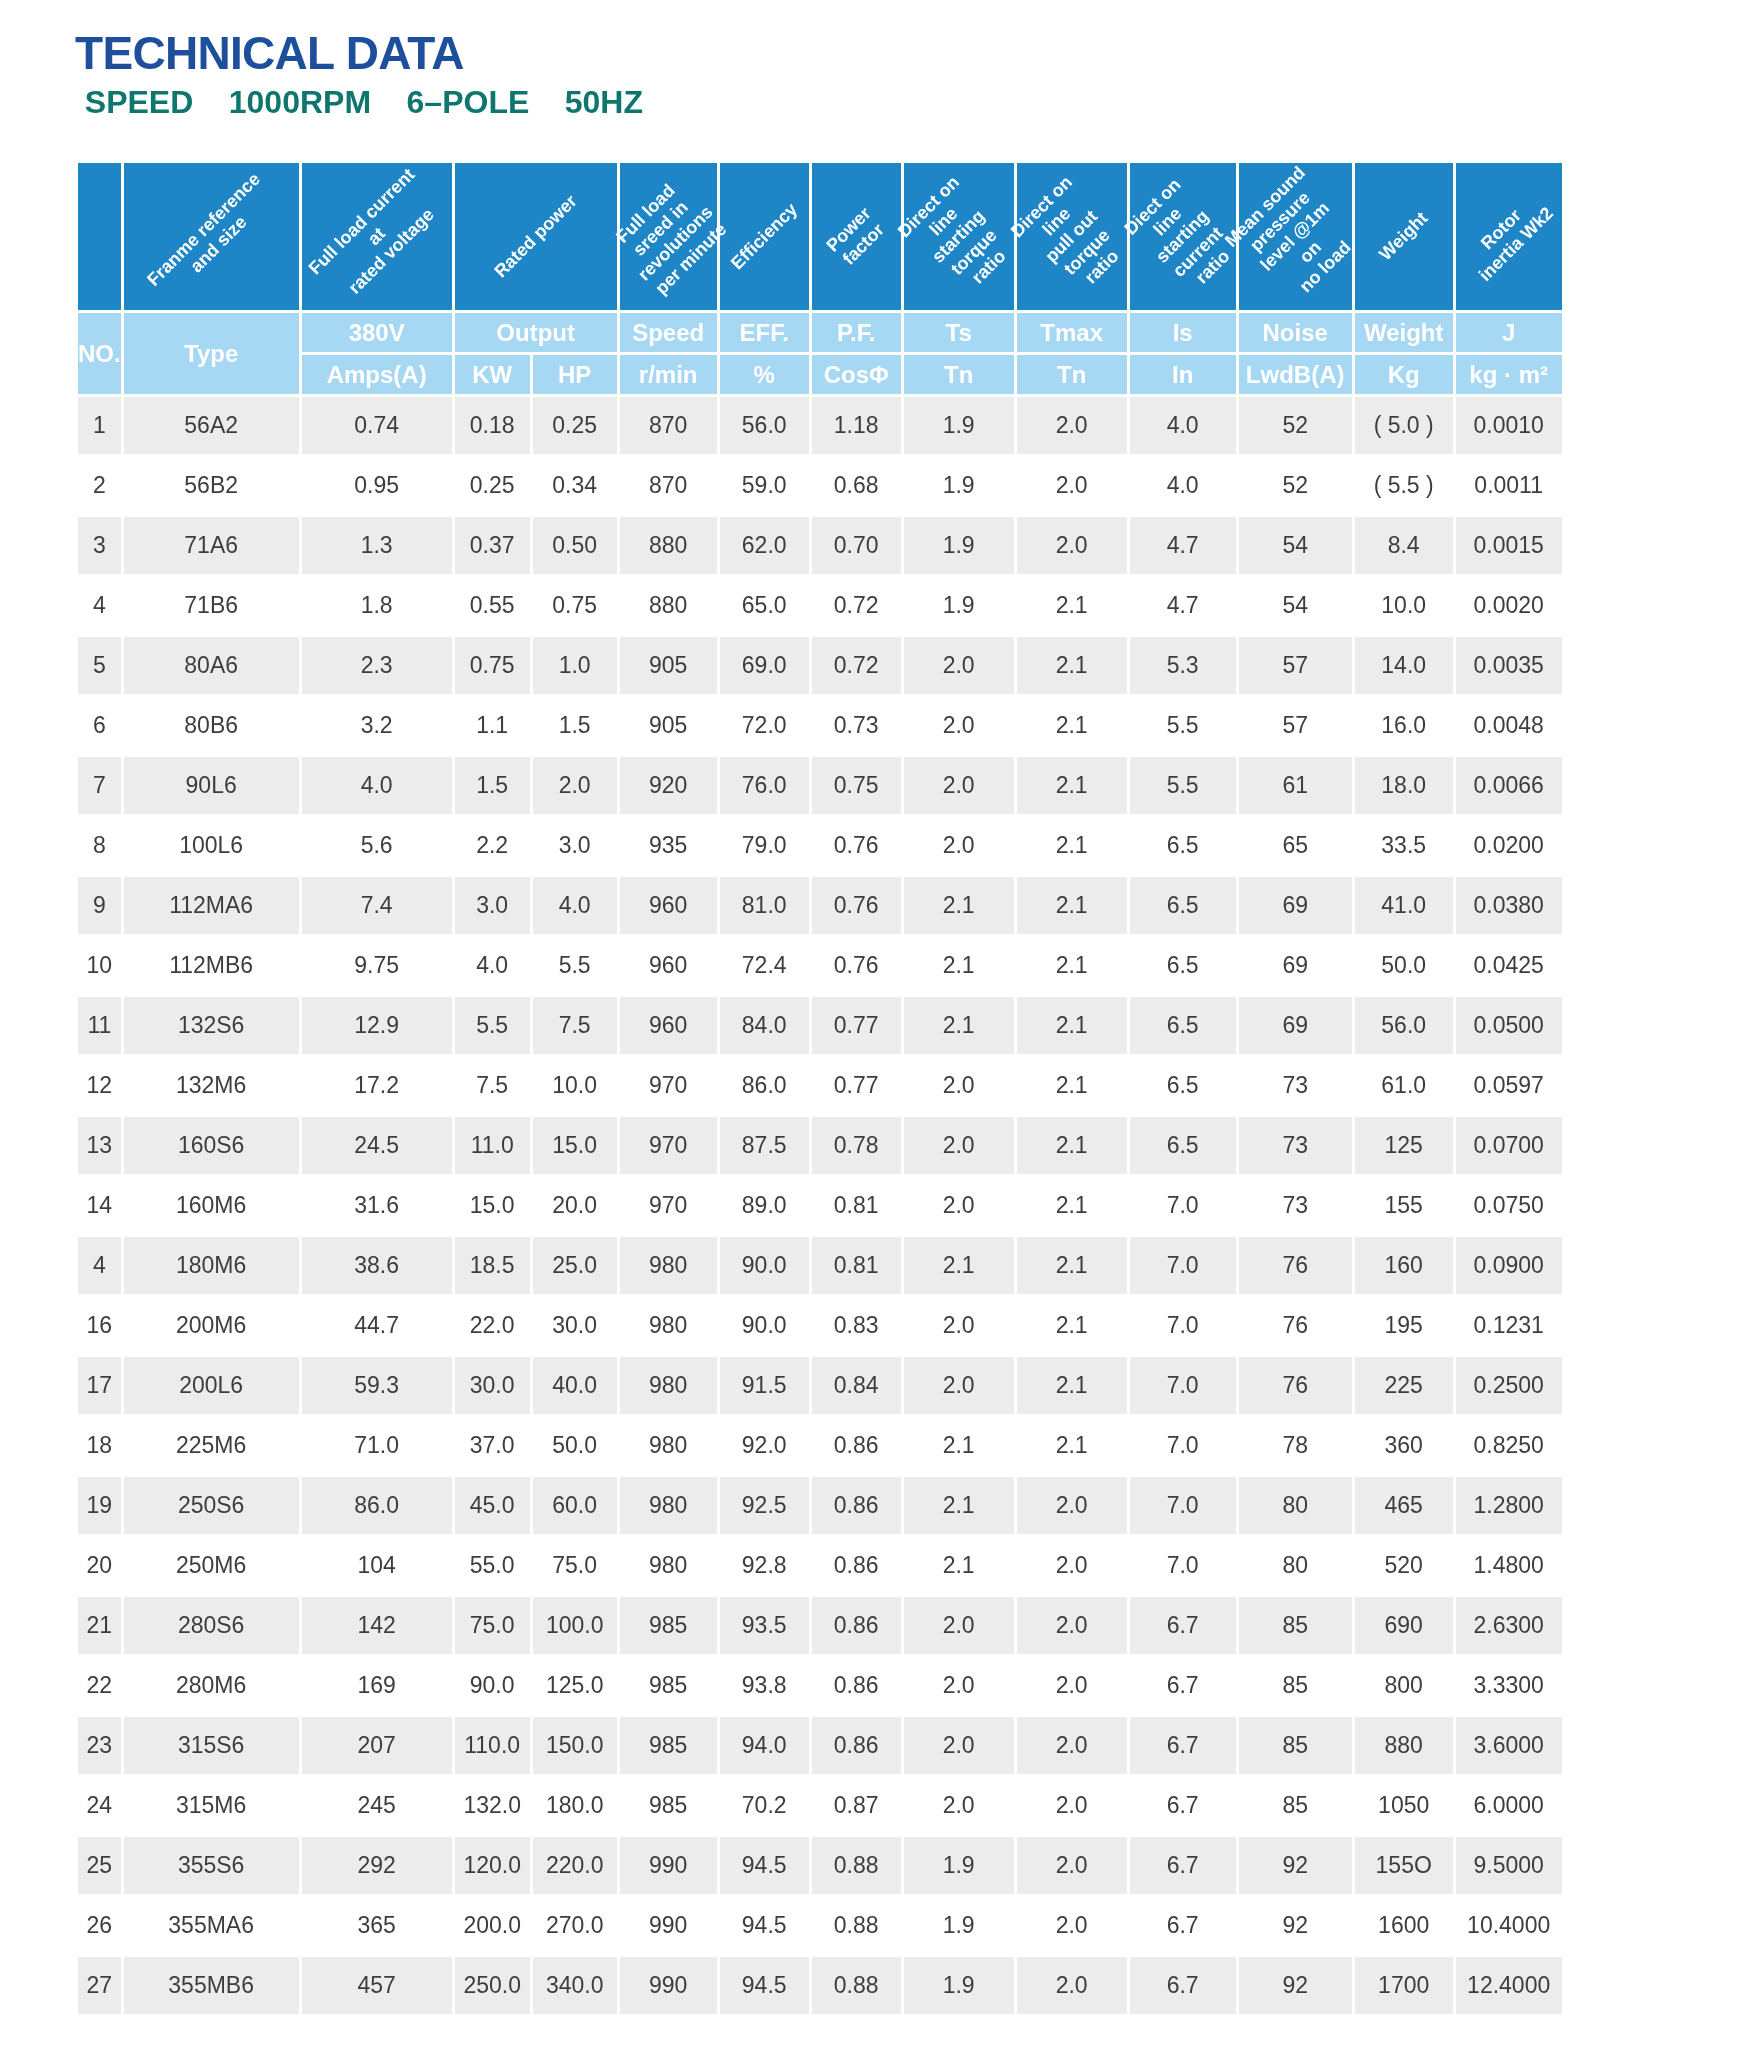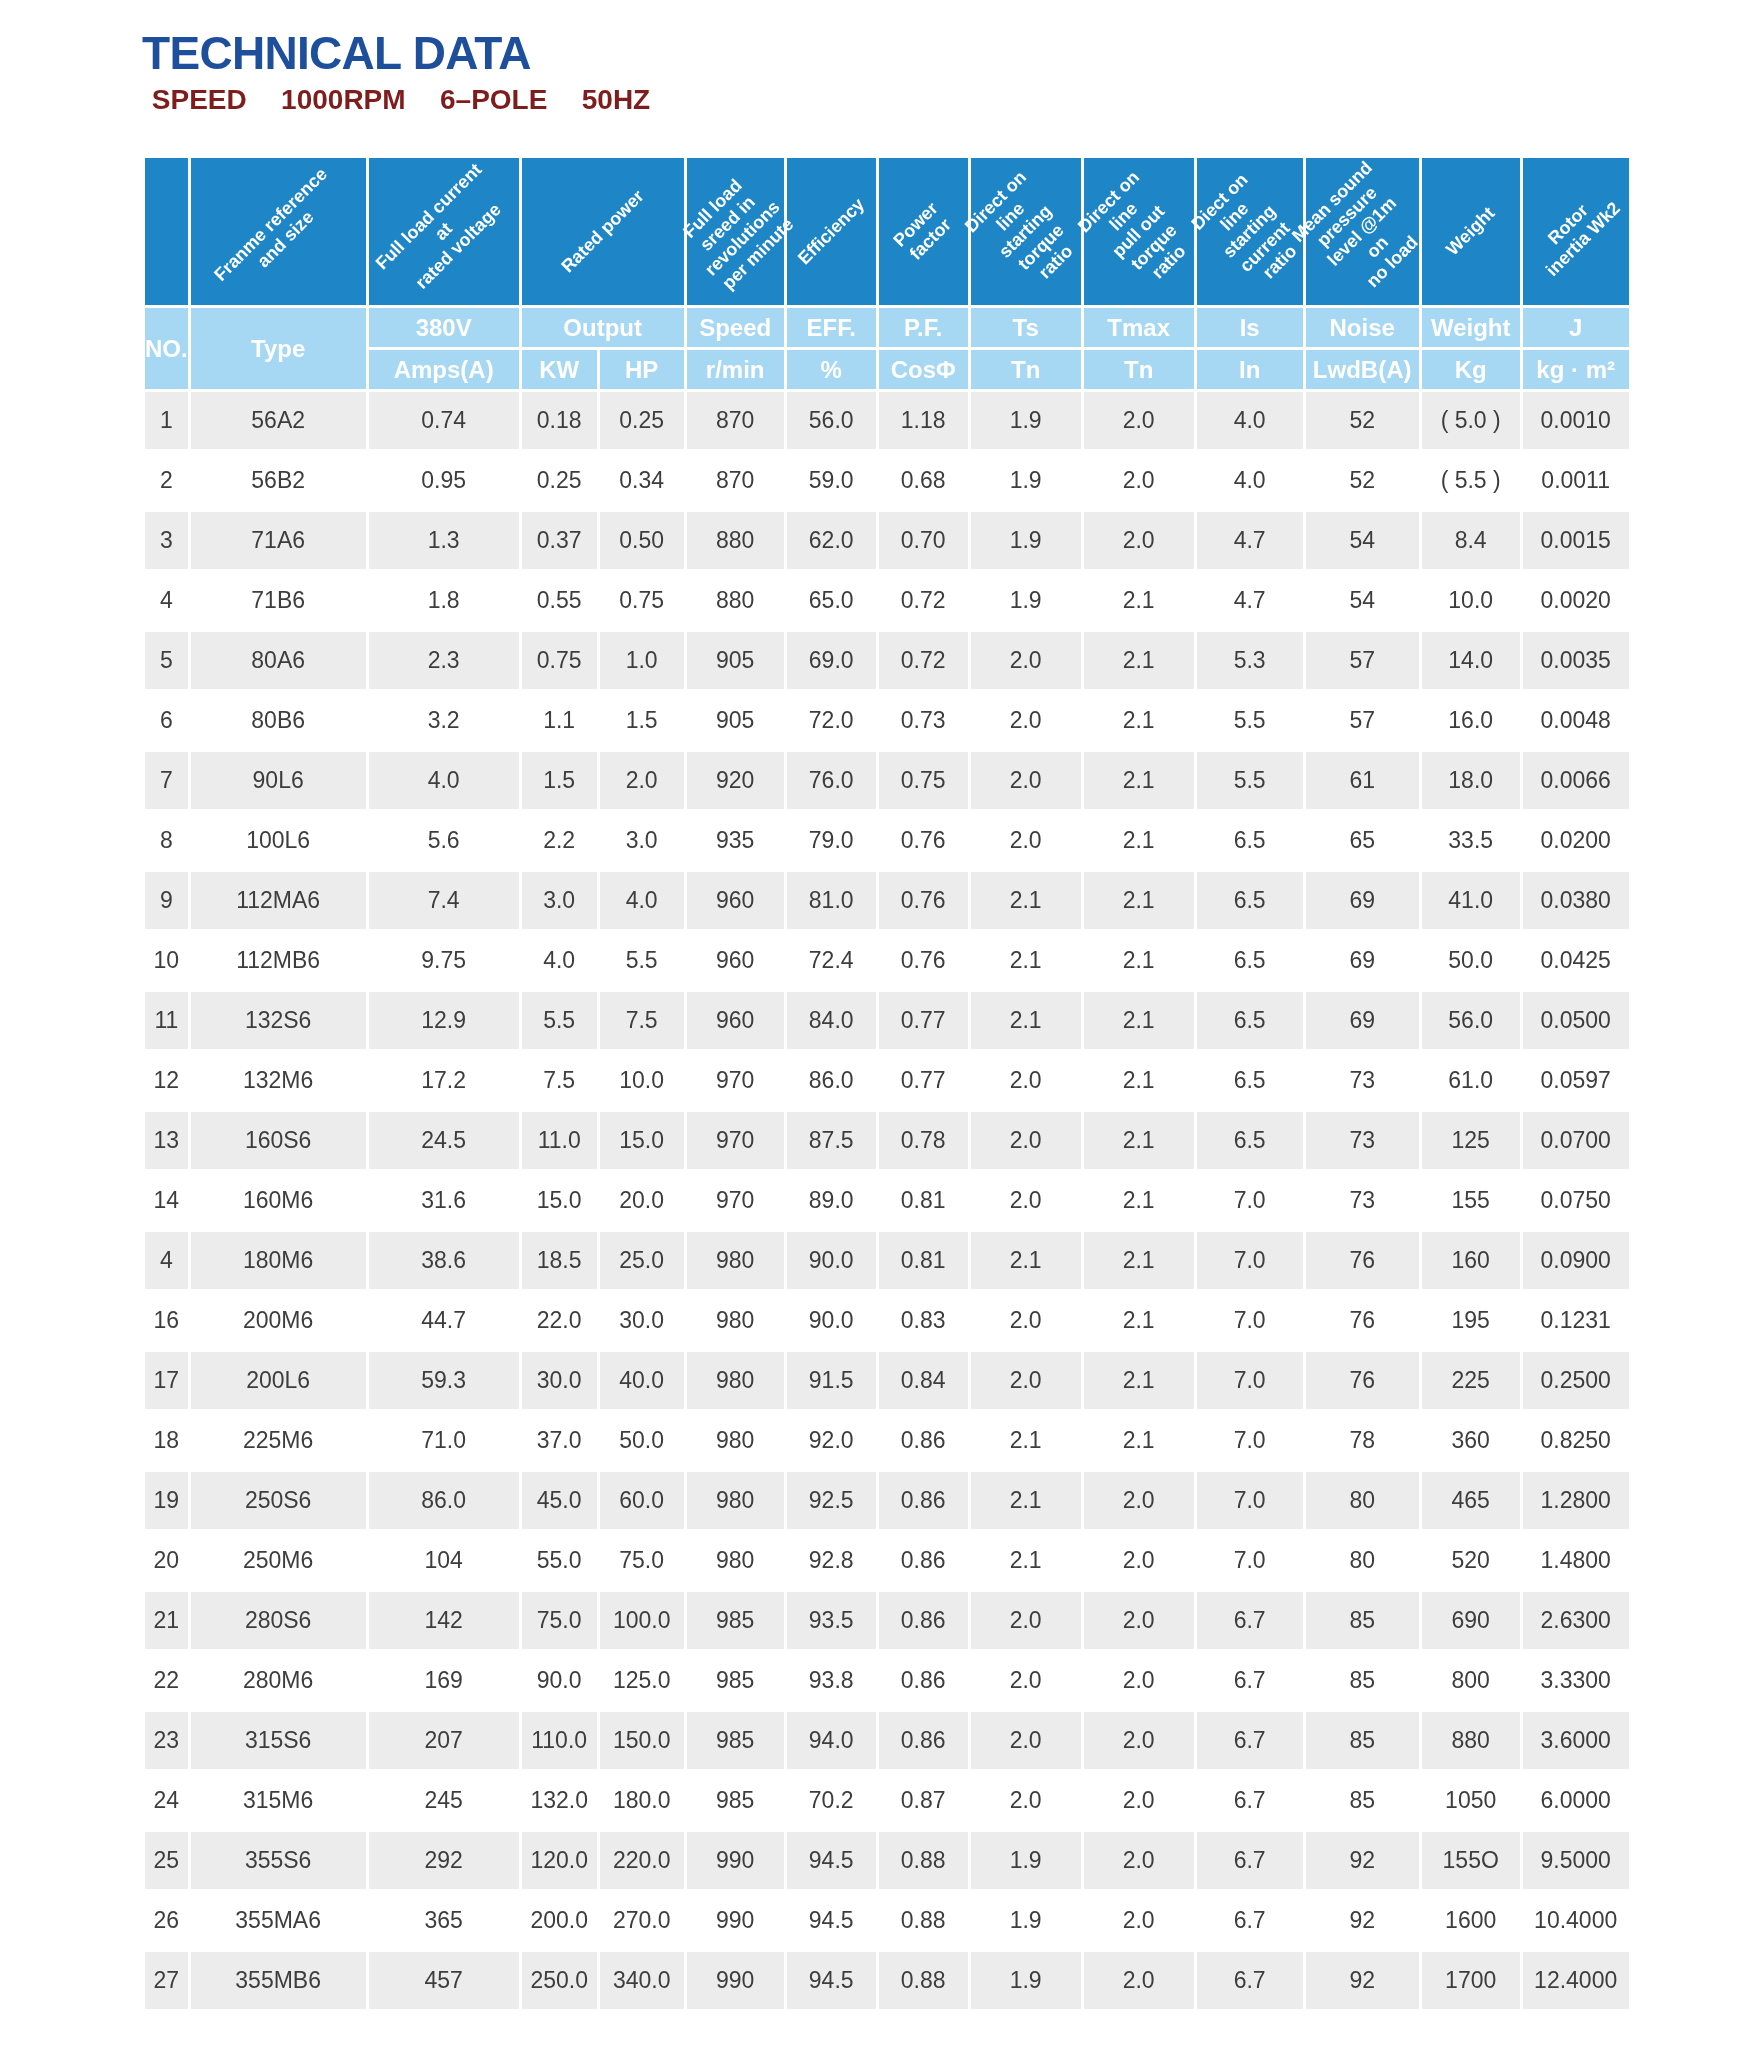--- a/index.html
+++ b/index.html
@@ -1,30 +1,30 @@
 <!DOCTYPE html>
 <html style="font-size:11.2px"><head>
 <meta charset="utf-8">
 <style>
   html,body{margin:0;padding:0;background:#ffffff;}
   body{
     width:1758px;min-height:2066px;
     font-family:"Liberation Sans","DejaVu Sans",sans-serif;
     -webkit-font-smoothing:antialiased;
   }
-  .page{padding:29px 0 0 100px;margin-left:42px;}
+  .page{padding:29px 0 0 75px;}
 
   
   .title{
     font-size:46px;font-weight:900;letter-spacing:-0.7px;
     color:#1e4f9c;line-height:1.05;
   }
   .subtitle{
     margin-top:7px;padding-left:9.8px;
-    font-size:28px;font-weight:700;color:#7f1d1d;
+    font-size:32px;font-weight:700;color:#0f766e;
     letter-spacing:0px;word-spacing:26.6px;
   }
 
   
   table.spec{
     margin-top:39px;
     border-collapse:separate;border-spacing:3.5px;
     table-layout:fixed;
   }
   col.c-no{width:42px}  col.c-type{width:175px} col.c-amps{width:150px}

